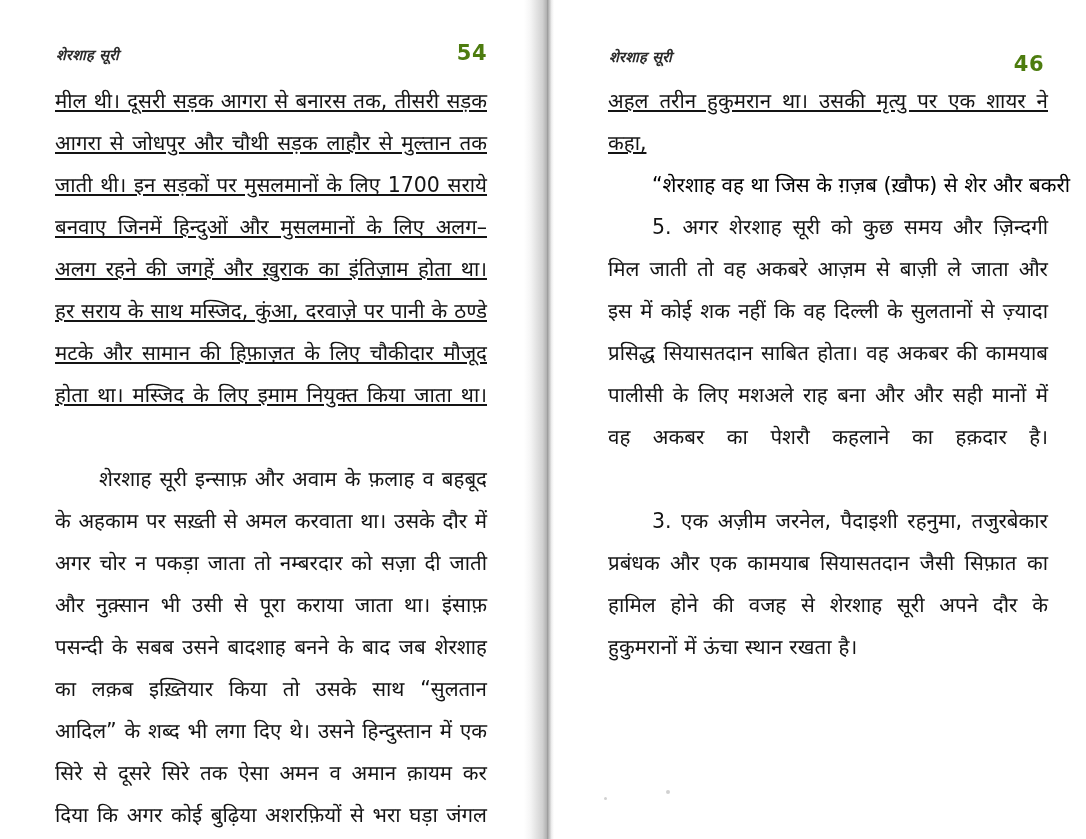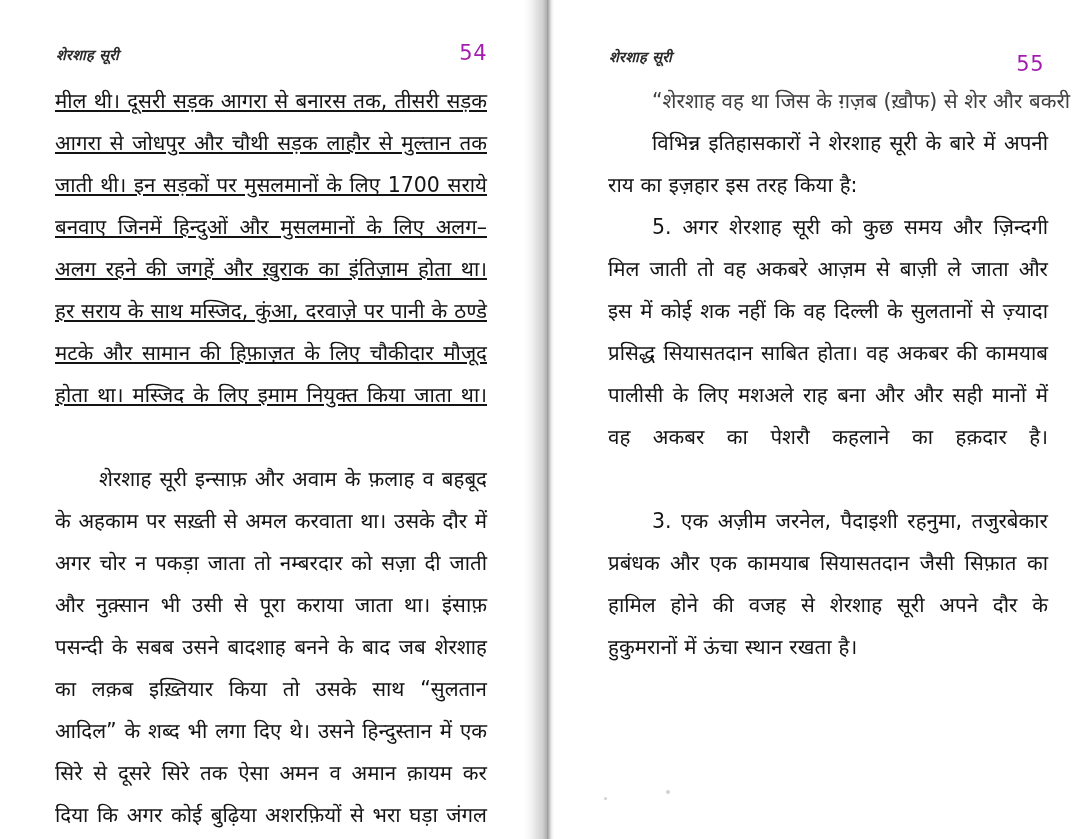--- a/index.html
+++ b/index.html
@@ -78,22 +78,22 @@
     color: #2a2a2a;
     white-space: nowrap;
   }
   .page-right .runhead-title { top: 2px; }
 
   .runhead-num {
     position: absolute;
     right: 0;
     top: -3px;
     font-size: 21px;
-    font-weight: 400;
-    color: #a21caf;
+    font-weight: 700;
+    color: #4d7c0f;
     letter-spacing: .5px;
   }
   .page-right .runhead-num { top: 8px; right: 4px; }
 
   
   .body { margin-top: 2px; }
 
   p.para {
     margin: 0 0 0 0;
     font-size: 20.5px;
@@ -116,21 +116,21 @@
   }
   p.flush::after { display: none; }
 
   
   .quote {
     margin: 0;
     padding-left: 44px;
     font-size: 20.5px;
     line-height: 42px;
     text-align: left;
-    color: #404040;
+    color: #000000;
   }
   .quote .qline { display: block; white-space: nowrap; }
 
   
   .speck {
     position: absolute;
     background: #b9b9b9;
     border-radius: 50%;
     opacity: .65;
   }
@@ -158,31 +158,31 @@
   </div>
 
   <div class="gutter"></div>
   <div class="gutter-line"></div>
 
   <div class="page page-right">
     <div class="page-inner">
 
       <div class="runhead">
         <div class="runhead-title">शेरशाह सूरी</div>
-        <div class="runhead-num">55</div>
+        <div class="runhead-num">46</div>
       </div>
 
       <div class="body">
 
+        <p class="para noindent flush">अहल तरीन हुकुमरान था। उसकी मृत्यु पर एक शायर ने कहा,</p>
 
         <div class="quote">
           <span class="qline">“शेरशाह वह था जिस के ग़ज़ब (ख़ौफ) से शेर और बकरी</span>
         </div>
 
-        <p class="para indent flush">विभिन्न इतिहासकारों ने शेरशाह सूरी के बारे में अपनी राय का इज़हार इस तरह किया है:</p>
 
 
         <p class="para indent">5. अगर शेरशाह सूरी को कुछ समय और ज़िन्दगी मिल जाती तो वह अकबरे आज़म से बाज़ी ले जाता और इस में कोई शक नहीं कि वह दिल्ली के सुलतानों से ज़्यादा प्रसिद्ध सियासतदान साबित होता। वह अकबर की कामयाब पालीसी के लिए मशअले राह बना और और सही मानों में वह अकबर का पेशरौ कहलाने का हक़दार है।</p>
 
         <p class="para indent flush">3. एक अज़ीम जरनेल, पैदाइशी रहनुमा, तजुरबेकार प्रबंधक और एक कामयाब सियासतदान जैसी सिफ़ात का हामिल होने की वजह से शेरशाह सूरी अपने दौर के हुकुमरानों में ऊंचा स्थान रखता है।</p>
 
       </div>
 
     </div>
   </div>

